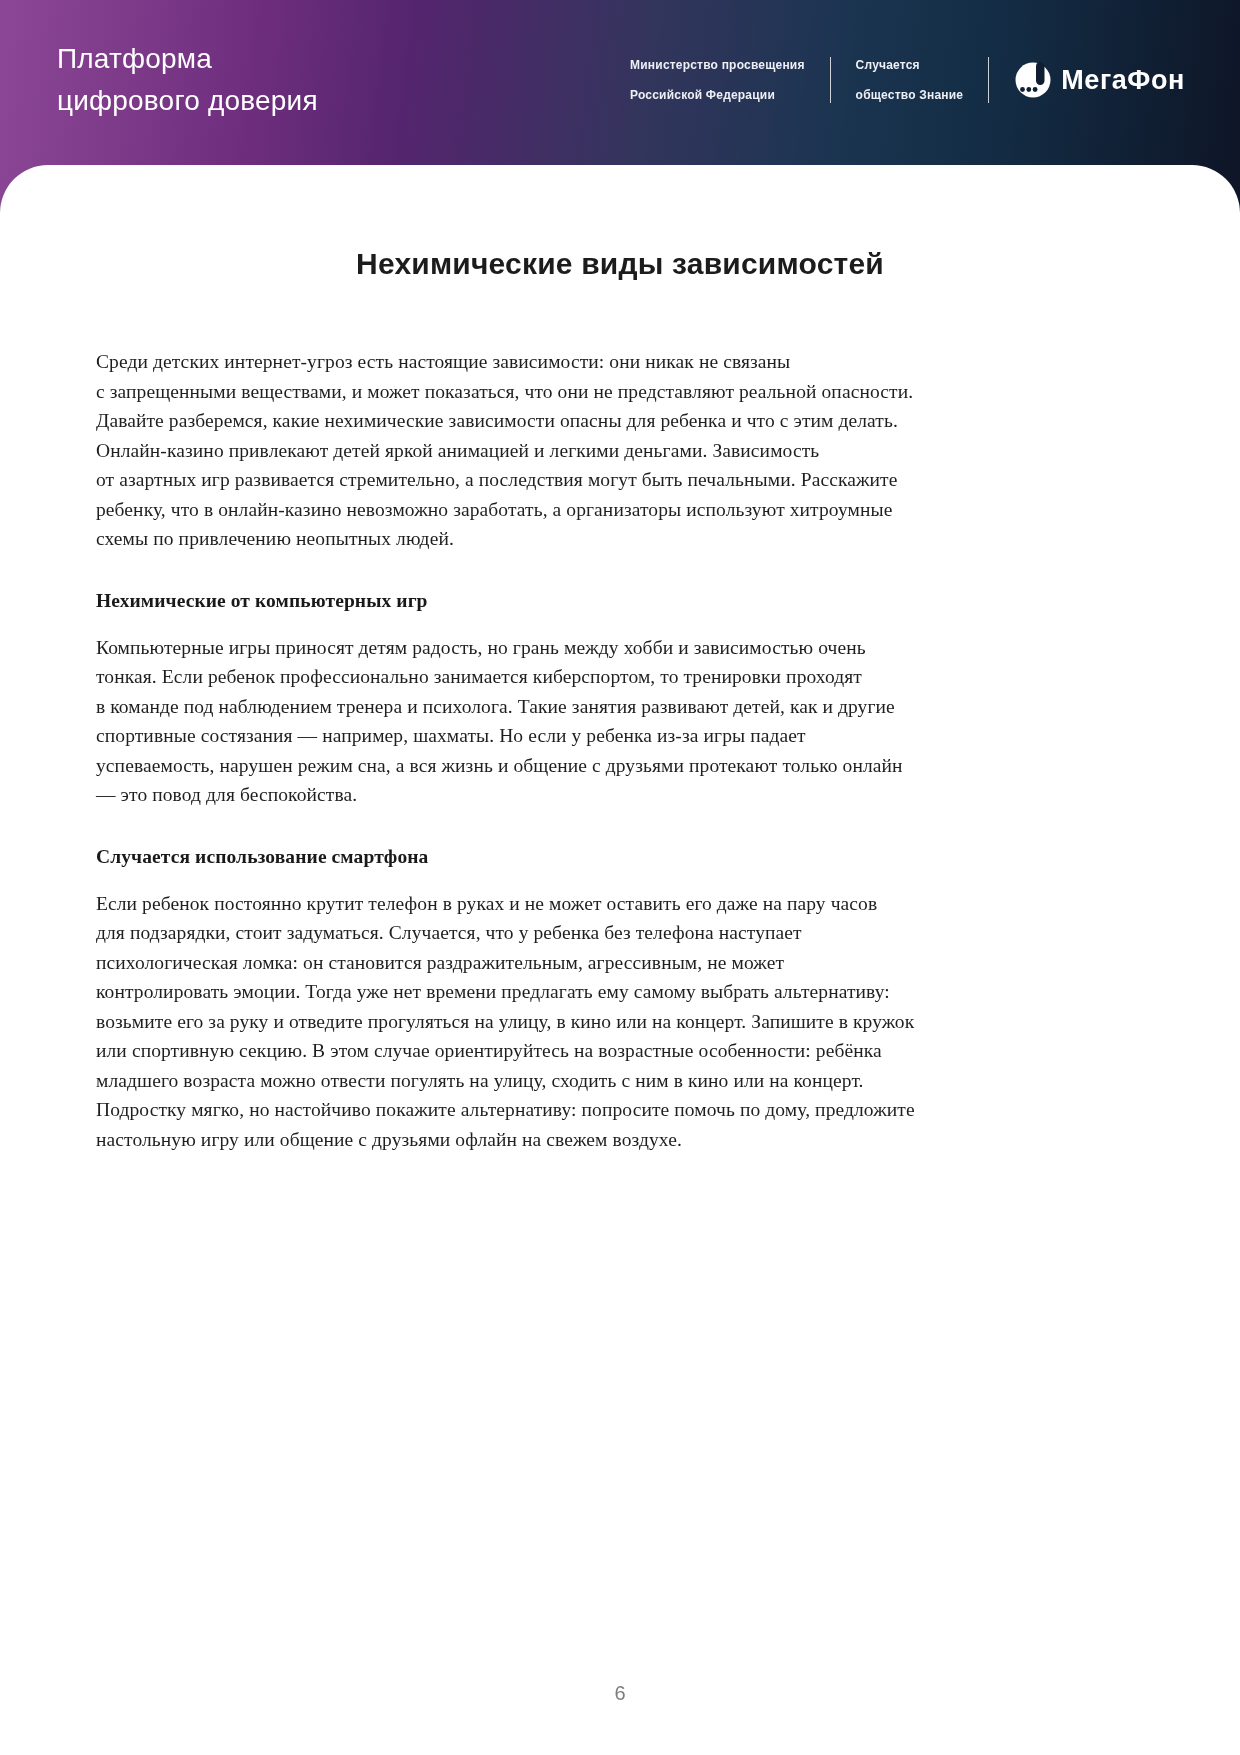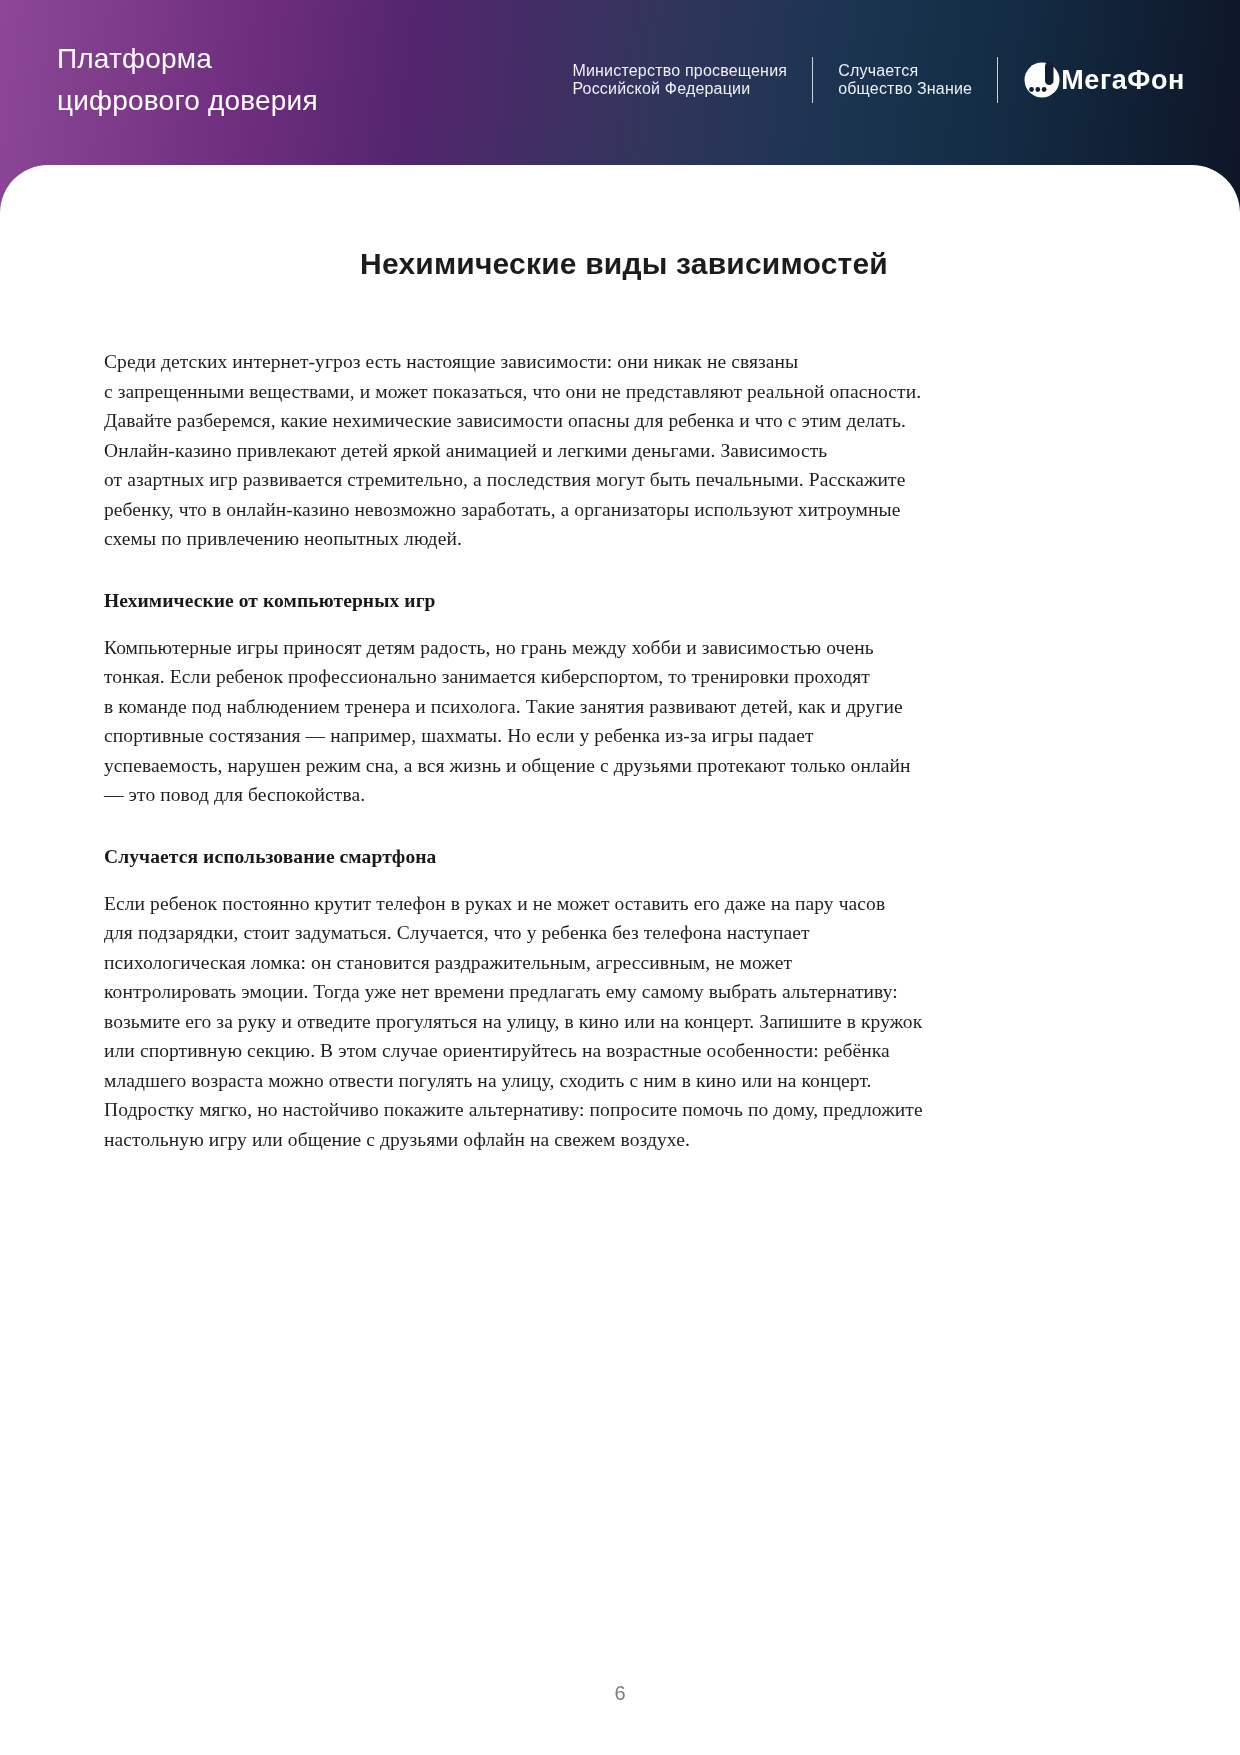--- a/index.html
+++ b/index.html
@@ -23,36 +23,36 @@
     position:absolute; top:0; left:0; right:0; height:160px;
     display:flex; align-items:center;
     padding:0 55px 0 57px;
   }
   .brand {
     color:#ffffff; font-size:26px; font-weight:700; line-height:33px;
     letter-spacing:0.2px;
   }
   .right-group { margin-left:auto; display:flex; align-items:center; }
   .credit {
-    color:#eef0f5; font-size:16px; line-height:18px; font-weight:400;
+    color:#eef0f5; font-size:12px; line-height:30px; font-weight:700;
     letter-spacing:0.2px; white-space:pre-line;
   }
   .vdiv {
     width:1px; height:46px; background:rgba(255,255,255,0.78);
     margin:0 25px; flex:none;
   }
-  .megafon { display:flex; align-items:center; }
+  .megafon { display:flex; align-items:center; gap:9px; }
   .megafon-text {
     color:#ffffff; font-size:27px; font-weight:800; letter-spacing:0.6px;
   }
 
   
   .panel {
     position:absolute; top:165px; left:0; width:1240px; height:1590px;
-    background:#ffffff; border-radius:48px 48px 0 0;padding-left:8px;
+    background:#ffffff; border-radius:48px 48px 0 0;
   }
   .doc-title {
     margin-top:82px; text-align:center;
     font-size:30px; font-weight:700; color:#1c1c1c; letter-spacing:0.2px;
   }
   .content { margin:66px 95px 0 96px;font-family:Liberation Serif, serif; }
   .para {
     font-size:19.5px; line-height:29.5px; color:#1f1f1f;
     letter-spacing:0.1px; white-space:pre-line;
   }

